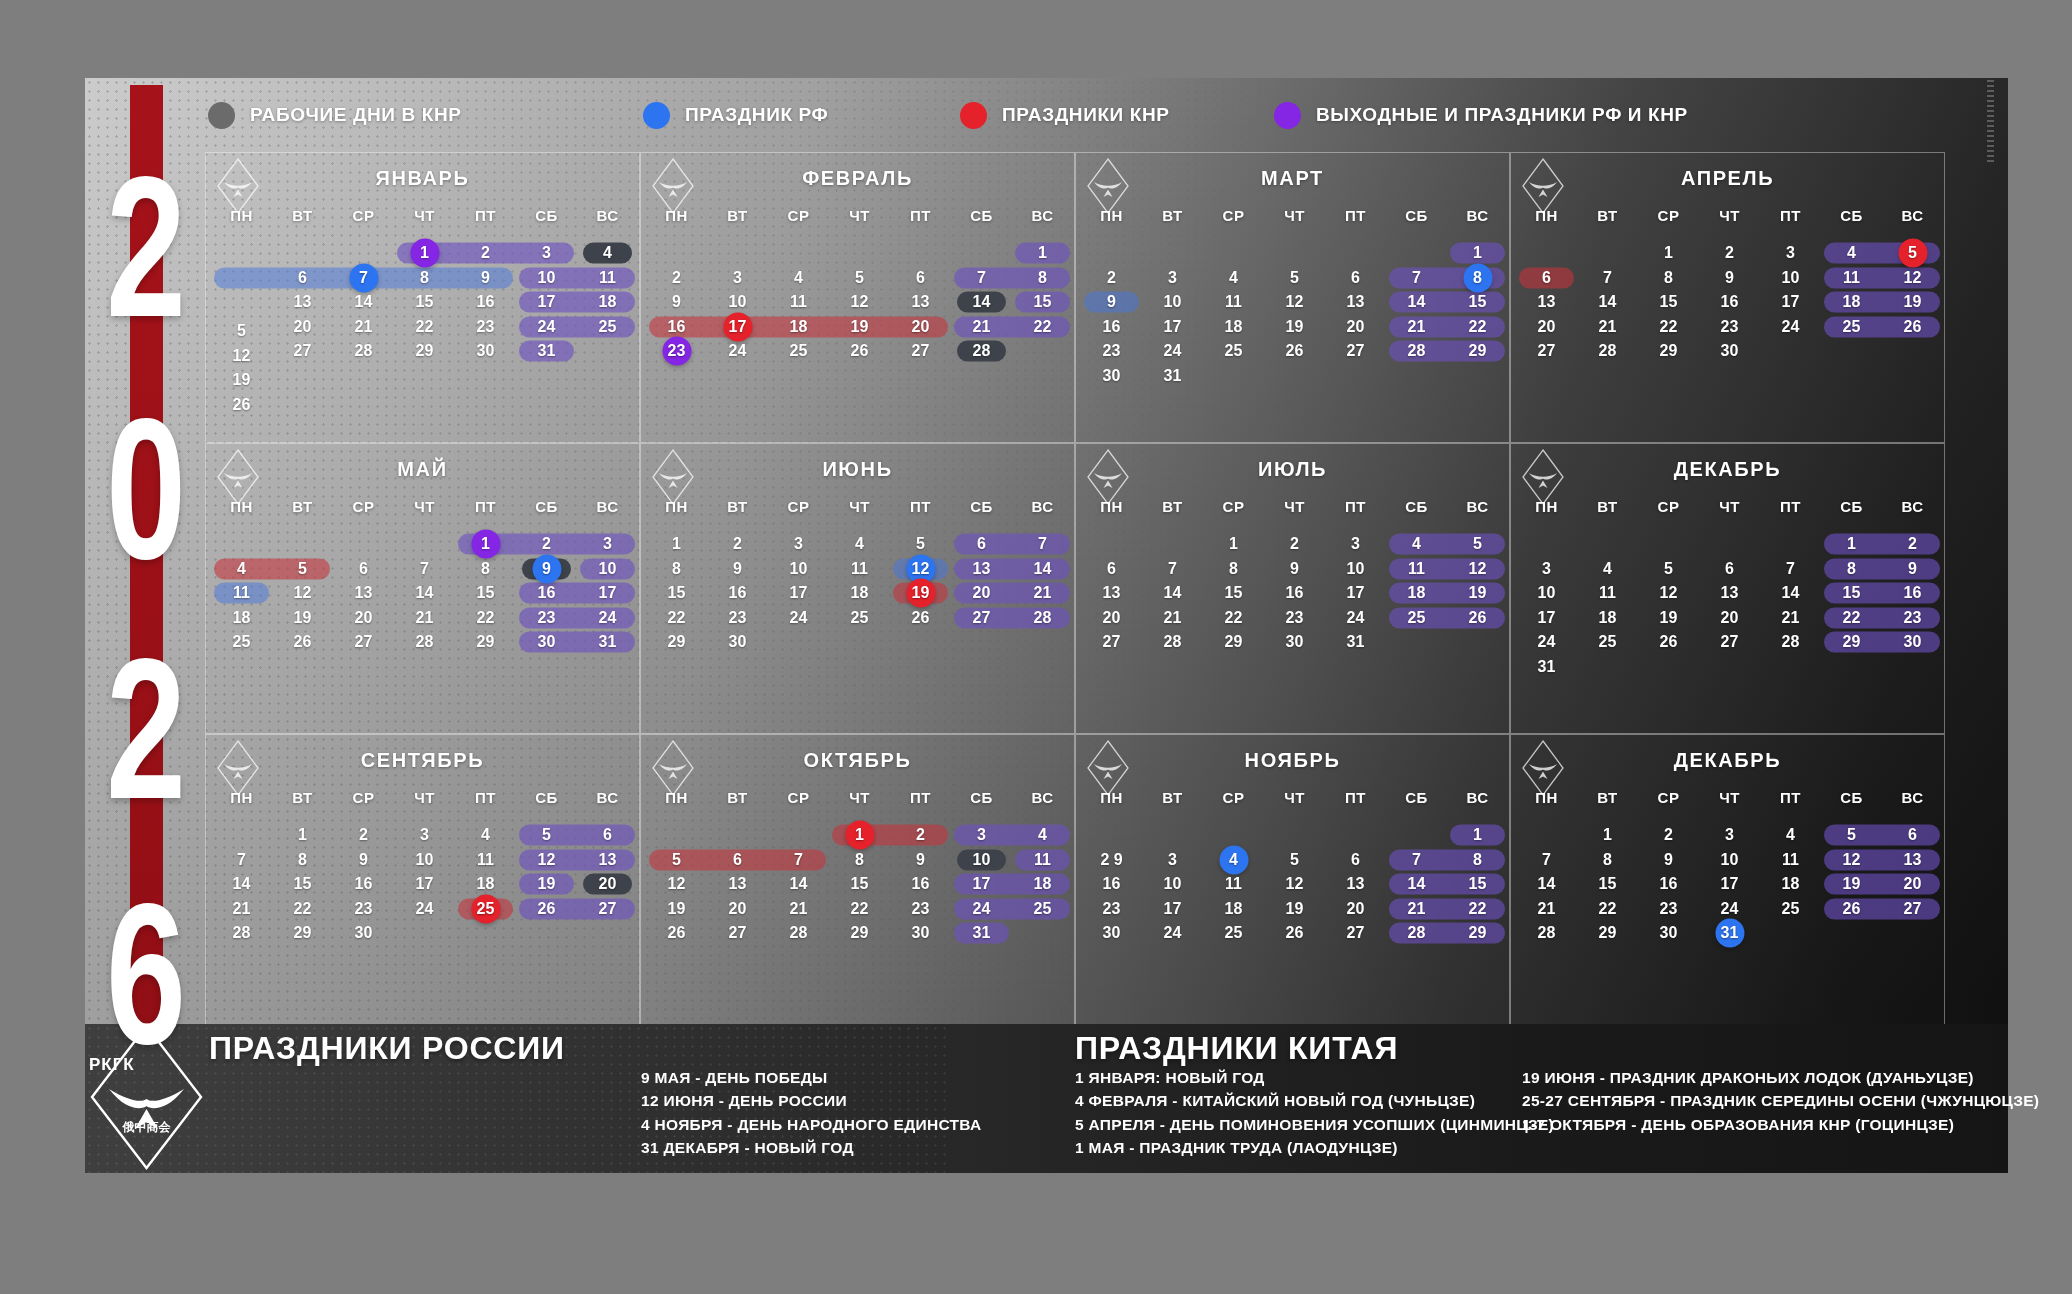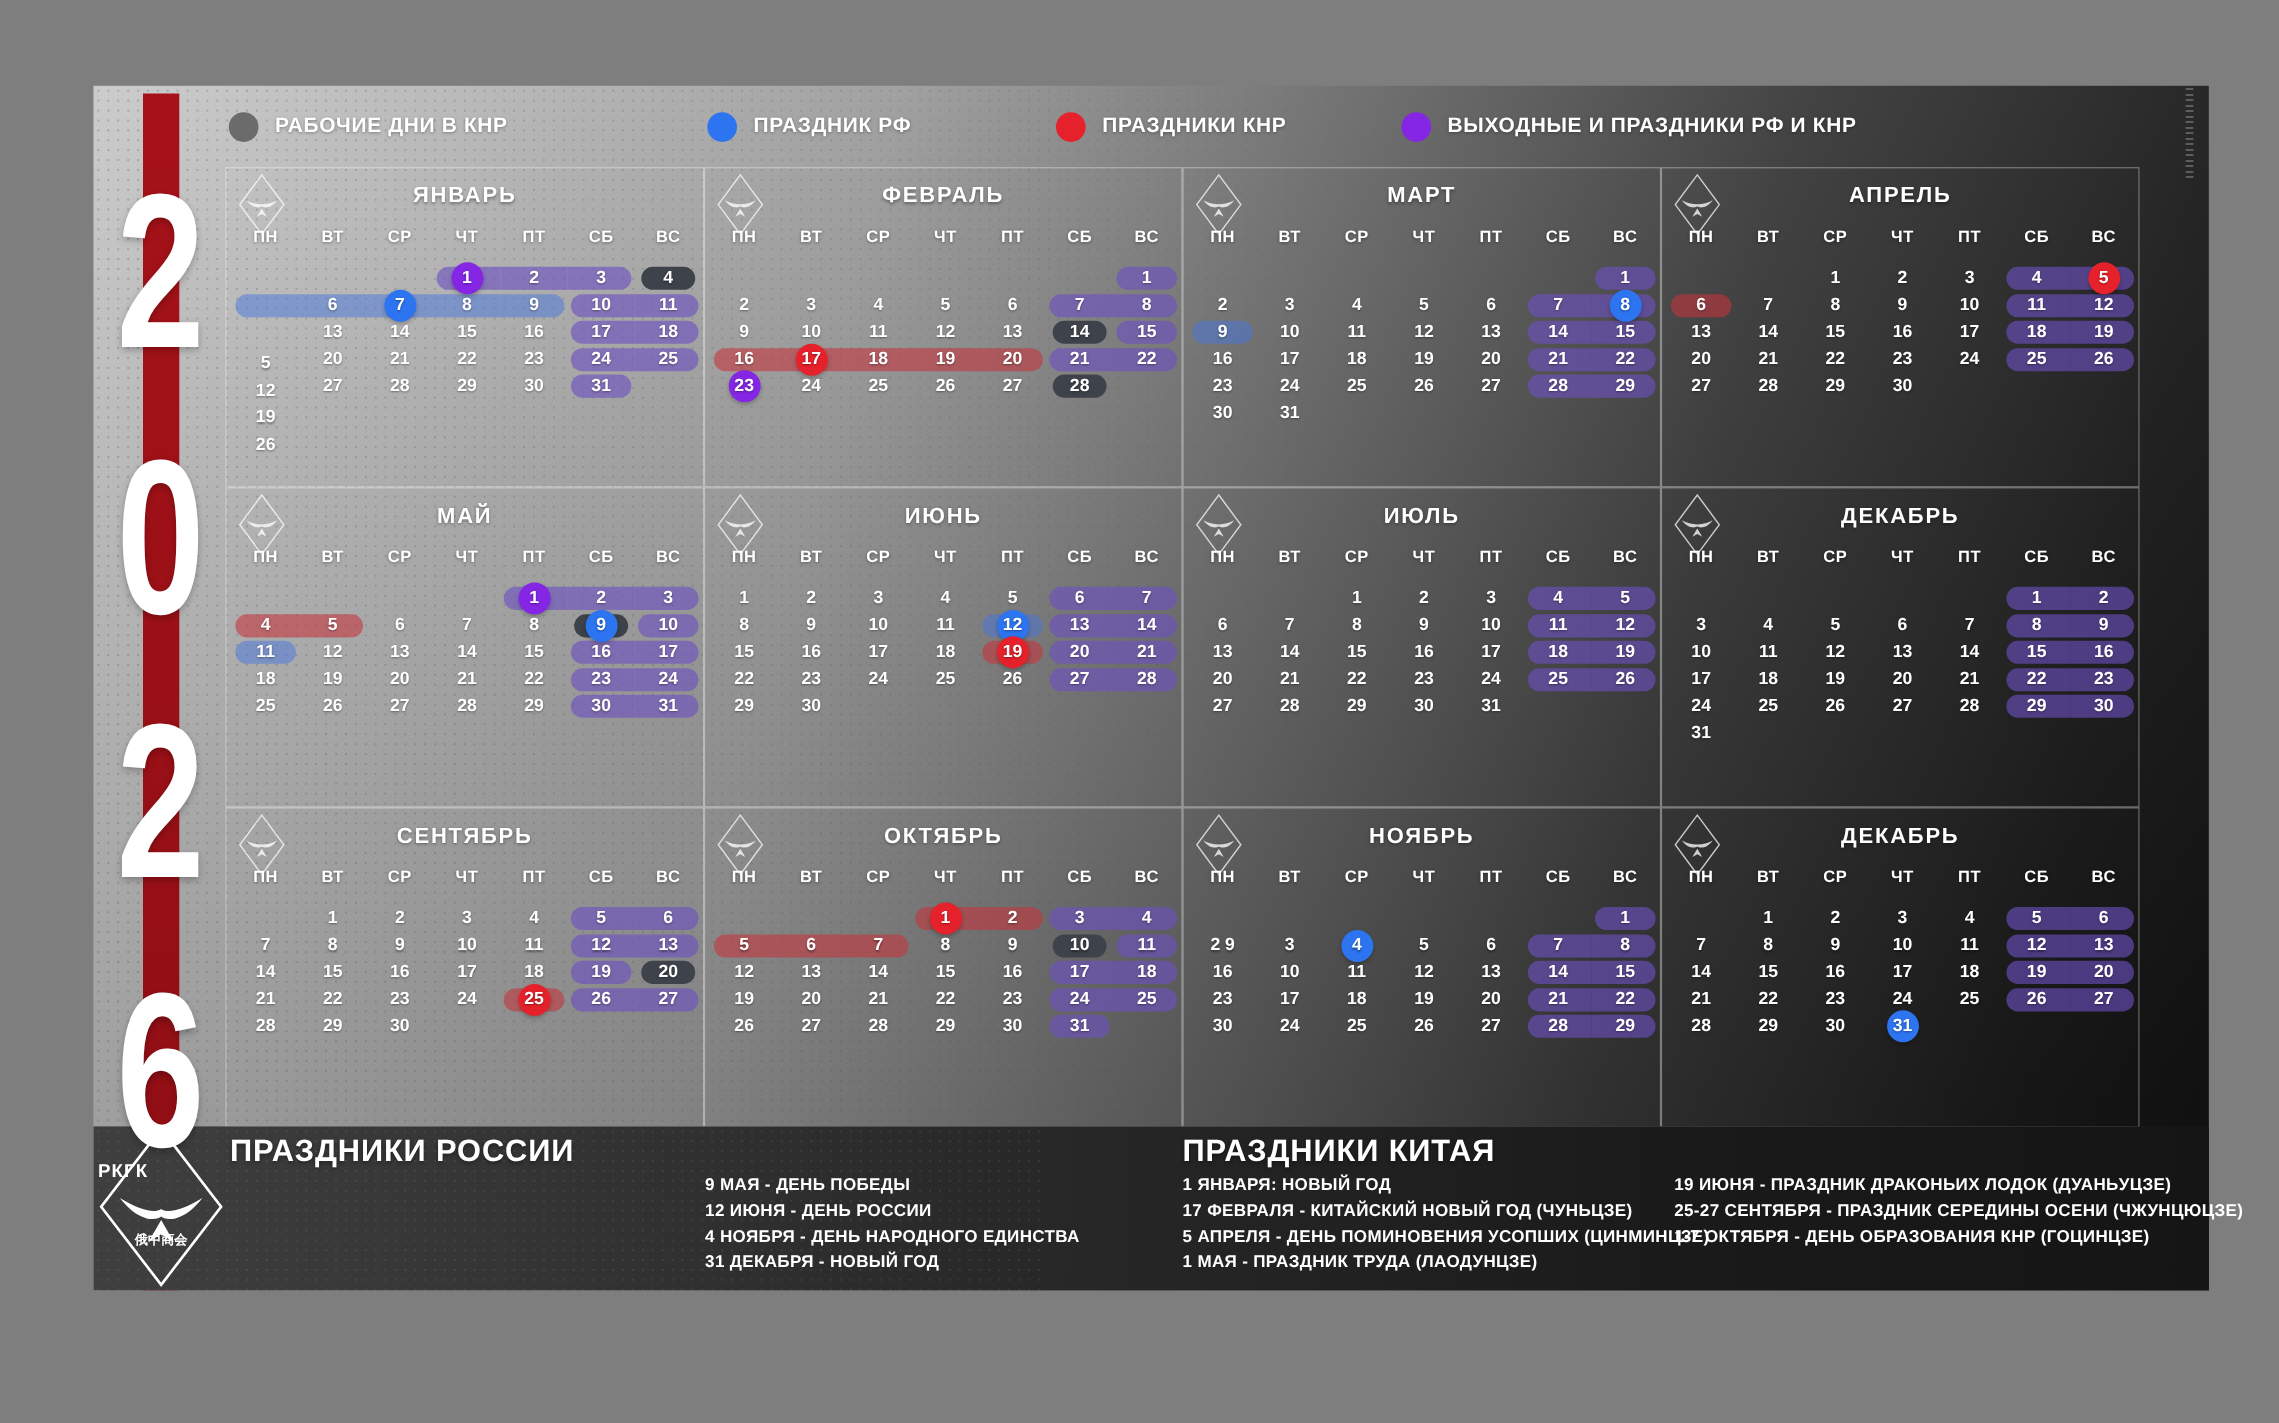--- a/index.html
+++ b/index.html
@@ -41,21 +41,21 @@
   .bar.rd{background:rgba(198,52,60,.58);}
   .bar.d{background:#3e424a;left:6px;right:6px;border-radius:11px;}
   .circ{position:absolute;left:50%;top:50%;width:29px;height:29px;border-radius:50%;transform:translate(-50%,-50%);z-index:1;box-shadow:0 2px 4px rgba(0,0,0,.25);}
   .circ.p{background:#8426e4;}
   .circ.b{background:#2d74f0;}
   .circ.r{background:#e5212b;}
   .footer{position:absolute;left:0;top:946px;width:100%;height:149px;z-index:3;
     background:linear-gradient(90deg,#3f3f3f,#2a2a2a 40%,#1a1a1a 75%,#151515);}
   .footer::before{content:"";position:absolute;inset:0;width:45%;pointer-events:none;
     background-image:radial-gradient(rgba(255,255,255,.07) 1.1px,transparent 1.3px);background-size:9px 9px;}
-  .holtitle{position:absolute;top:6px;color:#fff;font-weight:800;font-size:28px;letter-spacing:.8px;white-space:nowrap;text-shadow:0 2px 4px rgba(0,0,0,.4);}
+  .holtitle{position:absolute;top:6px;color:#fff;font-weight:800;font-size:32px;letter-spacing:.8px;white-space:nowrap;text-shadow:0 2px 4px rgba(0,0,0,.4);}
   .holcol{position:absolute;top:42px;}
   .holitem{height:23.5px;display:flex;align-items:center;color:#fff;font-weight:700;font-size:15.5px;letter-spacing:.3px;white-space:nowrap;}
   .logo{position:absolute;left:4px;top:945px;width:115px;height:148px;z-index:6;}
   .logo svg{position:absolute;inset:0;}
   .logo-abbr{position:absolute;top:32px;left:0;right:0;text-align:left;color:#fff;font-weight:800;font-size:17px;letter-spacing:1px;}
   .logo-cn{position:absolute;top:96px;left:0;right:0;text-align:center;color:#fff;font-weight:700;font-size:12px;}
   .watermark{position:absolute;right:14px;top:2px;width:7px;height:85px;opacity:.45;z-index:5;
     background:repeating-linear-gradient(180deg,rgba(255,255,255,.55) 0 2px,transparent 2px 5px);}
 </style>
 </head>
@@ -1764,21 +1764,21 @@
       <div class="holtitle" style="left:124px">ПРАЗДНИКИ РОССИИ</div>
       <div class="holcol" style="left:556px">
           <div class="holitem">9 МАЯ - ДЕНЬ ПОБЕДЫ</div>
           <div class="holitem">12 ИЮНЯ - ДЕНЬ РОССИИ</div>
           <div class="holitem">4 НОЯБРЯ - ДЕНЬ НАРОДНОГО ЕДИНСТВА</div>
           <div class="holitem">31 ДЕКАБРЯ - НОВЫЙ ГОД</div>
         </div>
       <div class="holtitle" style="left:990px">ПРАЗДНИКИ КИТАЯ</div>
       <div class="holcol" style="left:990px">
           <div class="holitem">1 ЯНВАРЯ: НОВЫЙ ГОД</div>
-          <div class="holitem">17 ФЕВРАЛЯ - КИТАЙСКИЙ НОВЫЙ ГОД (ЧУНЬЦЗЕ)</div>
+          <div class="holitem">4 ФЕВРАЛЯ - КИТАЙСКИЙ НОВЫЙ ГОД (ЧУНЬЦЗЕ)</div>
           <div class="holitem">5 АПРЕЛЯ - ДЕНЬ ПОМИНОВЕНИЯ УСОПШИХ (ЦИНМИНЦЗЕ)</div>
           <div class="holitem">1 МАЯ - ПРАЗДНИК ТРУДА (ЛАОДУНЦЗЕ)</div>
         </div>
       <div class="holcol" style="left:1437px">
           <div class="holitem">19 ИЮНЯ - ПРАЗДНИК ДРАКОНЬИХ ЛОДОК (ДУАНЬУЦЗЕ)</div>
           <div class="holitem">25-27 СЕНТЯБРЯ - ПРАЗДНИК СЕРЕДИНЫ ОСЕНИ (ЧЖУНЦЮЦЗЕ)</div>
           <div class="holitem">1-7 ОКТЯБРЯ - ДЕНЬ ОБРАЗОВАНИЯ КНР (ГОЦИНЦЗЕ)</div>
         </div>
     </div>
     <div class="logo">

